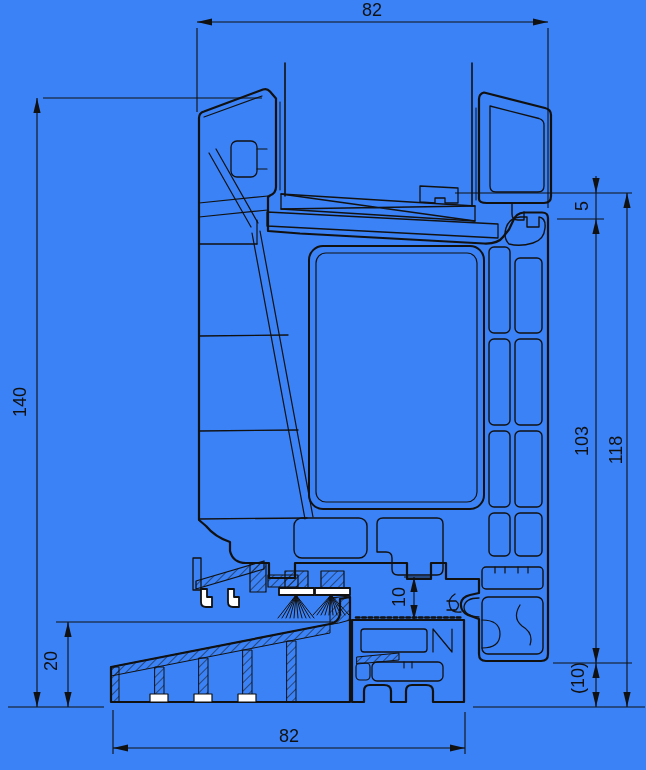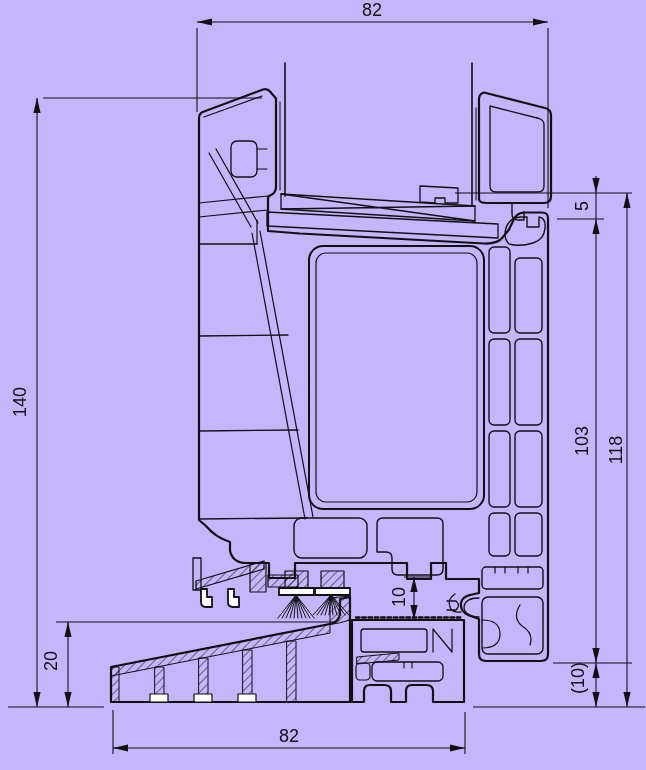--- a/index.html
+++ b/index.html
@@ -1,16 +1,16 @@
 <!DOCTYPE html>
 <html><head>
 <meta charset="utf-8">
 <style>
   html,body{margin:0;padding:0;background:#ffffff;}
-  .stage{position:relative;width:646px;height:770px;background:#c4b5fd;overflow:hidden;
+  .stage{position:relative;width:646px;height:770px;background:#3b82f6;overflow:hidden;
          font-family:"Liberation Sans",sans-serif;}
   svg{display:block}
   .dim-text{font-family:"Liberation Sans",sans-serif;font-size:18px;fill:#111;}
 </style>
 </head>
 <body>
 
 <div class="stage">
 <svg width="646" height="770" viewBox="0 0 646 770">
   <defs>

